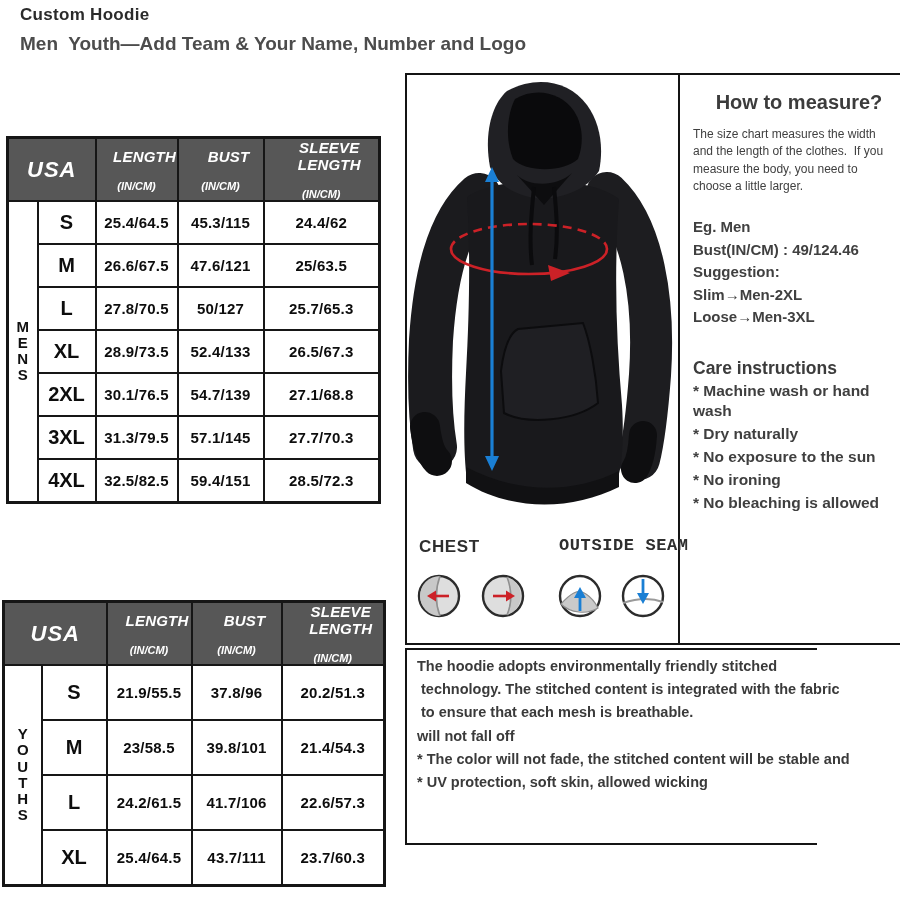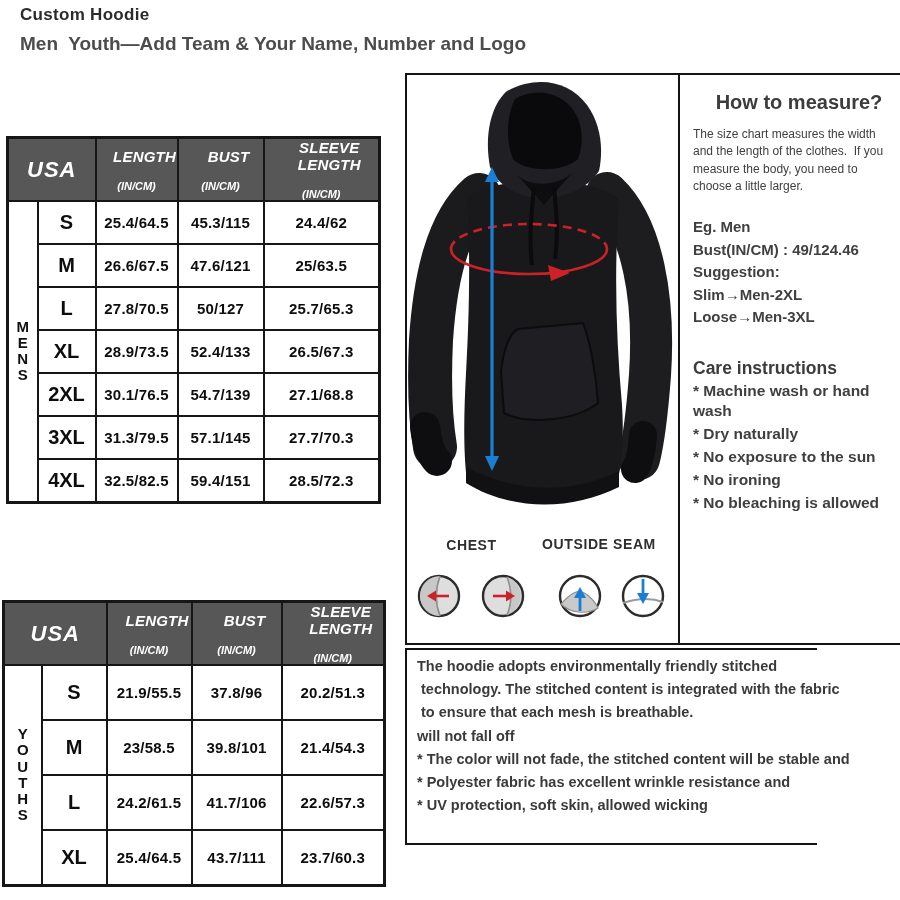--- a/index.html
+++ b/index.html
@@ -35,25 +35,25 @@
   #youths-table thead tr{height:57px;}
   #youths-table tbody tr{height:55px;}
 
   
   .measure-box{
     position:absolute;left:405px;top:73px;width:495px;height:572px;
     border:2px solid #141414;border-right:none;display:flex;box-sizing:border-box;background:#fff;
   }
   .diagram{width:273px;position:relative;border-right:2px solid #141414;box-sizing:border-box;flex:none;}
   .diagram-label{
-    position:absolute;font-size:14px;font-weight:bold;color:#2e2e2e;
-    letter-spacing:.6px;text-align:center;
+    position:absolute;font-size:17px;font-weight:bold;color:#2e2e2e;
+    letter-spacing:.6px;text-align:left;
   }
   #chest-label{left:12px;top:462px;width:105px;}
-  #seam-label{left:127px;top:461px;width:130px;}
+  #seam-label{left:152px;top:461px;width:130px;font-family:Liberation Mono, monospace;}
   .measure-icons{position:absolute;left:0;top:496px;width:271px;height:54px;}
   .measure-icons svg{position:absolute;top:2px;}
 
   .howto{flex:1;padding:6px 6px 0 13px;box-sizing:border-box;color:#3f3f3f;}
   .howto-heading{font-size:20px;font-weight:bold;text-align:center;margin:10px 0 12px 0;color:#3c3c3c;}
   .howto-body{font-size:12px;font-weight:400;line-height:1.44;white-space:pre-wrap;color:#404040;width:206px;}
   .example-block{margin-top:21px;font-size:15px;font-weight:600;line-height:1.5;color:#404040;}
   .care-block{margin-top:29px;}
   .care-heading{font-size:17.5px;font-weight:600;color:#3c3c3c;}
   .care-list{font-size:15.5px;font-weight:600;line-height:1.35;color:#3f3f3f;width:212px;}
@@ -308,15 +308,14 @@
     </div>
   </div>
 </div>
 
 <div class="features-box" id="features-box">
     <div>The hoodie adopts environmentally friendly stitched</div>
     <div> technology. The stitched content is integrated with the fabric</div>
     <div> to ensure that each mesh is breathable.</div>
     <div>will not fall off</div>
     <div>* The color will not fade, the stitched content will be stable and</div>
-    <div>* Polyester fabric has excellent wrinkle resistance and</div>
     <div>* UV protection, soft skin, allowed wicking</div>
   </div>
 
 </body></html>

